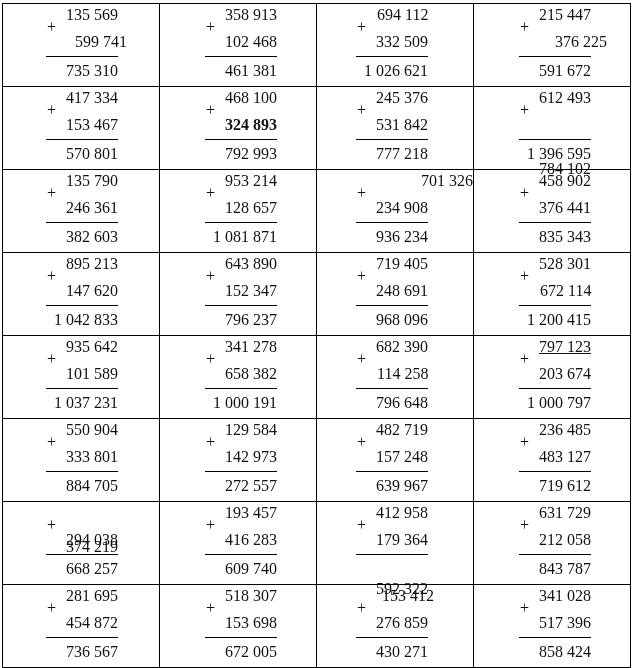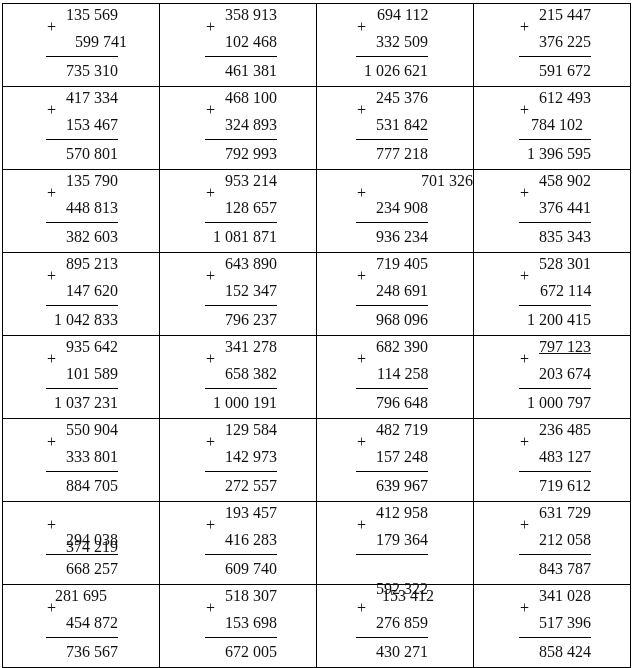--- a/index.html
+++ b/index.html
@@ -65,70 +65,70 @@
             <span class="plus" style="left:40px">+</span>
             <span class="b" style="left: 59px;">332 509</span>
             <div class="bar" style="left:39px;width:72px"></div>
             <span class="s" style="left: 47px;">1 026 621</span>
           </div>
         </td>
         <td>
           <div class="prob">
             <span class="a" style="left: 65px;">215 447</span>
             <span class="plus" style="left:46px">+</span>
-            <span class="b" style="left: 65px;">376 225</span>
+            <span class="b" style="left: 81px;">376 225</span>
             <div class="bar" style="left:45px;width:72px"></div>
             <span class="s" style="left: 65px;">591 672</span>
           </div>
         </td>
       </tr>
       <tr>
         <td>
           <div class="prob">
             <span class="a" style="left: 63px;">417 334</span>
             <span class="plus" style="left:44px">+</span>
             <span class="b" style="left: 63px;">153 467</span>
             <div class="bar" style="left:43px;width:72px"></div>
             <span class="s" style="left: 63px;">570 801</span>
           </div>
         </td>
         <td>
           <div class="prob">
             <span class="a" style="left: 65px;">468 100</span>
             <span class="plus" style="left:46px">+</span>
-            <span class="b" style="left: 65px;">324 893</span>
+            <span class="b" style="left: 65px; font-weight: bold;">324 893</span>
             <div class="bar" style="left:45px;width:72px"></div>
             <span class="s" style="left: 65px;">792 993</span>
           </div>
         </td>
         <td>
           <div class="prob">
             <span class="a" style="left: 59px;">245 376</span>
             <span class="plus" style="left:40px">+</span>
             <span class="b" style="left: 59px;">531 842</span>
             <div class="bar" style="left:39px;width:72px"></div>
             <span class="s" style="left: 59px;">777 218</span>
           </div>
         </td>
         <td>
           <div class="prob">
             <span class="a" style="left: 65px;">612 493</span>
             <span class="plus" style="left:46px">+</span>
-            <span class="b" style="left: 57px;">784 102</span>
+            <span class="b" style="left: 65px; margin-top: 44px;">784 102</span>
             <div class="bar" style="left:45px;width:72px"></div>
             <span class="s" style="left: 53px;">1 396 595</span>
           </div>
         </td>
       </tr>
       <tr>
         <td>
           <div class="prob">
             <span class="a" style="left: 63px;">135 790</span>
             <span class="plus" style="left:44px">+</span>
-            <span class="b" style="left: 63px;">448 813</span>
+            <span class="b" style="left: 63px;">246 361</span>
             <div class="bar" style="left:43px;width:72px"></div>
             <span class="s" style="left: 63px;">382 603</span>
           </div>
         </td>
         <td>
           <div class="prob">
             <span class="a" style="left: 65px;">953 214</span>
             <span class="plus" style="left:46px">+</span>
             <span class="b" style="left: 65px;">128 657</span>
             <div class="bar" style="left:45px;width:72px"></div>
@@ -302,21 +302,21 @@
             <span class="plus" style="left:46px">+</span>
             <span class="b" style="left: 65px;">212 058</span>
             <div class="bar" style="left:45px;width:72px"></div>
             <span class="s" style="left: 65px;">843 787</span>
           </div>
         </td>
       </tr>
       <tr>
         <td>
           <div class="prob">
-            <span class="a" style="left: 52px;">281 695</span>
+            <span class="a" style="left: 63px;">281 695</span>
             <span class="plus" style="left:44px">+</span>
             <span class="b" style="left: 63px;">454 872</span>
             <div class="bar" style="left:43px;width:72px"></div>
             <span class="s" style="left: 63px;">736 567</span>
           </div>
         </td>
         <td>
           <div class="prob">
             <span class="a" style="left: 65px;">518 307</span>
             <span class="plus" style="left:46px">+</span>

